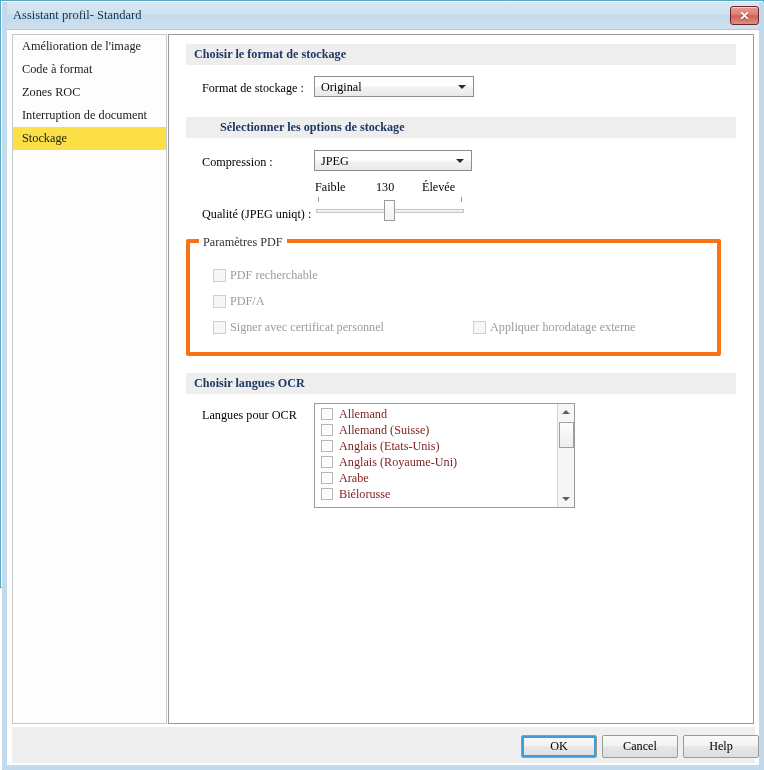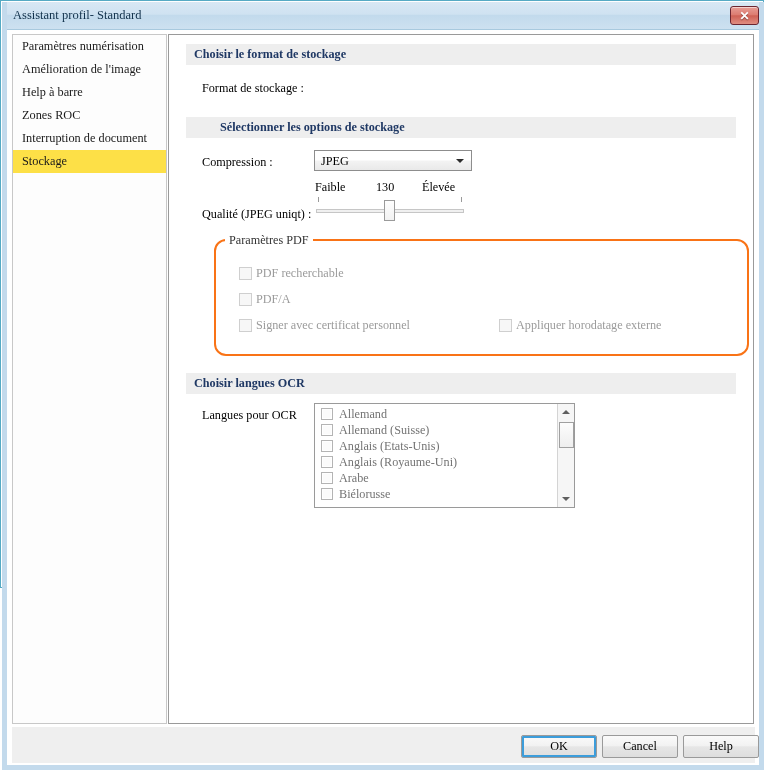--- a/index.html
+++ b/index.html
@@ -202,23 +202,22 @@
     box-sizing: border-box;
     background: linear-gradient(to bottom, #fefefe 0%, #f2f2f2 100%);
     border: 1px solid #9a9a9a;
     cursor: pointer;
   }
 
   
   .groupbox {
     position: absolute;
     box-sizing: border-box;
-    border: 2px solid #f97316;
-    border-radius: 12px;
-    margin-left: 28px;
+    border: 4px solid #f97316;
+    border-radius: 2px;
   }
   .groupbox > .gb-title {
     position: absolute;
     left: 9px;
     top: -8px;
     background: #ffffff;
     padding: 0 4px;
     font-size: 12.2px;
     color: #333333;
     white-space: nowrap;
@@ -269,21 +268,21 @@
     height: 12px;
     box-sizing: border-box;
     border: 1px solid #b4b4b4;
     background: #fbfbfb;
     box-shadow: inset 0 0 0 1px #ffffff;
     flex: 0 0 auto;
   }
   .lb-item .lb-text {
     margin-left: 6px;
     font-size: 12.2px;
-    color: #737373;
+    color: #7f1d1d;
   }
 
   .scrollbar {
     position: absolute;
     right: 0; top: 0;
     width: 17px;
     height: 100%;
     background: #f6f6f6;
     border-left: 1px solid #d4d4d4;
     box-sizing: border-box;
@@ -363,34 +362,37 @@
     <div class="close-btn">
       <span class="glyph">✕</span>
     </div>
   </div>
 
   <div class="frame-edge"></div>
 
   <div class="client">
 
     <div class="sidebar" id="sidebar">
-        <div class="side-item">Paramètres numérisation</div>
         <div class="side-item">Amélioration de l'image</div>
-        <div class="side-item">Help à barre</div>
+        <div class="side-item">Code à format</div>
         <div class="side-item">Zones ROC</div>
         <div class="side-item">Interruption de document</div>
         <div class="side-item selected">Stockage</div>
       </div>
 
     <div class="content">
 
       <div class="sect-header" style="top:9px;">Choisir le format de stockage</div>
 
       <div class="lbl" style="left:33px; top:46px;">Format de stockage :</div>
 
+      <div class="combo" style="left:145px; top:41px; width:160px;">
+        <span class="val">Original</span>
+        <span class="arrow"></span>
+      </div>
 
       <div class="sect-header" style="top:82px;padding-left:34px;">Sélectionner les options de stockage</div>
 
       <div class="lbl" style="left:33px; top:120px;">Compression :</div>
 
       <div class="combo" style="left:145px; top:115px; width:158px;">
         <span class="val">JPEG</span>
         <span class="arrow"></span>
       </div>
 

